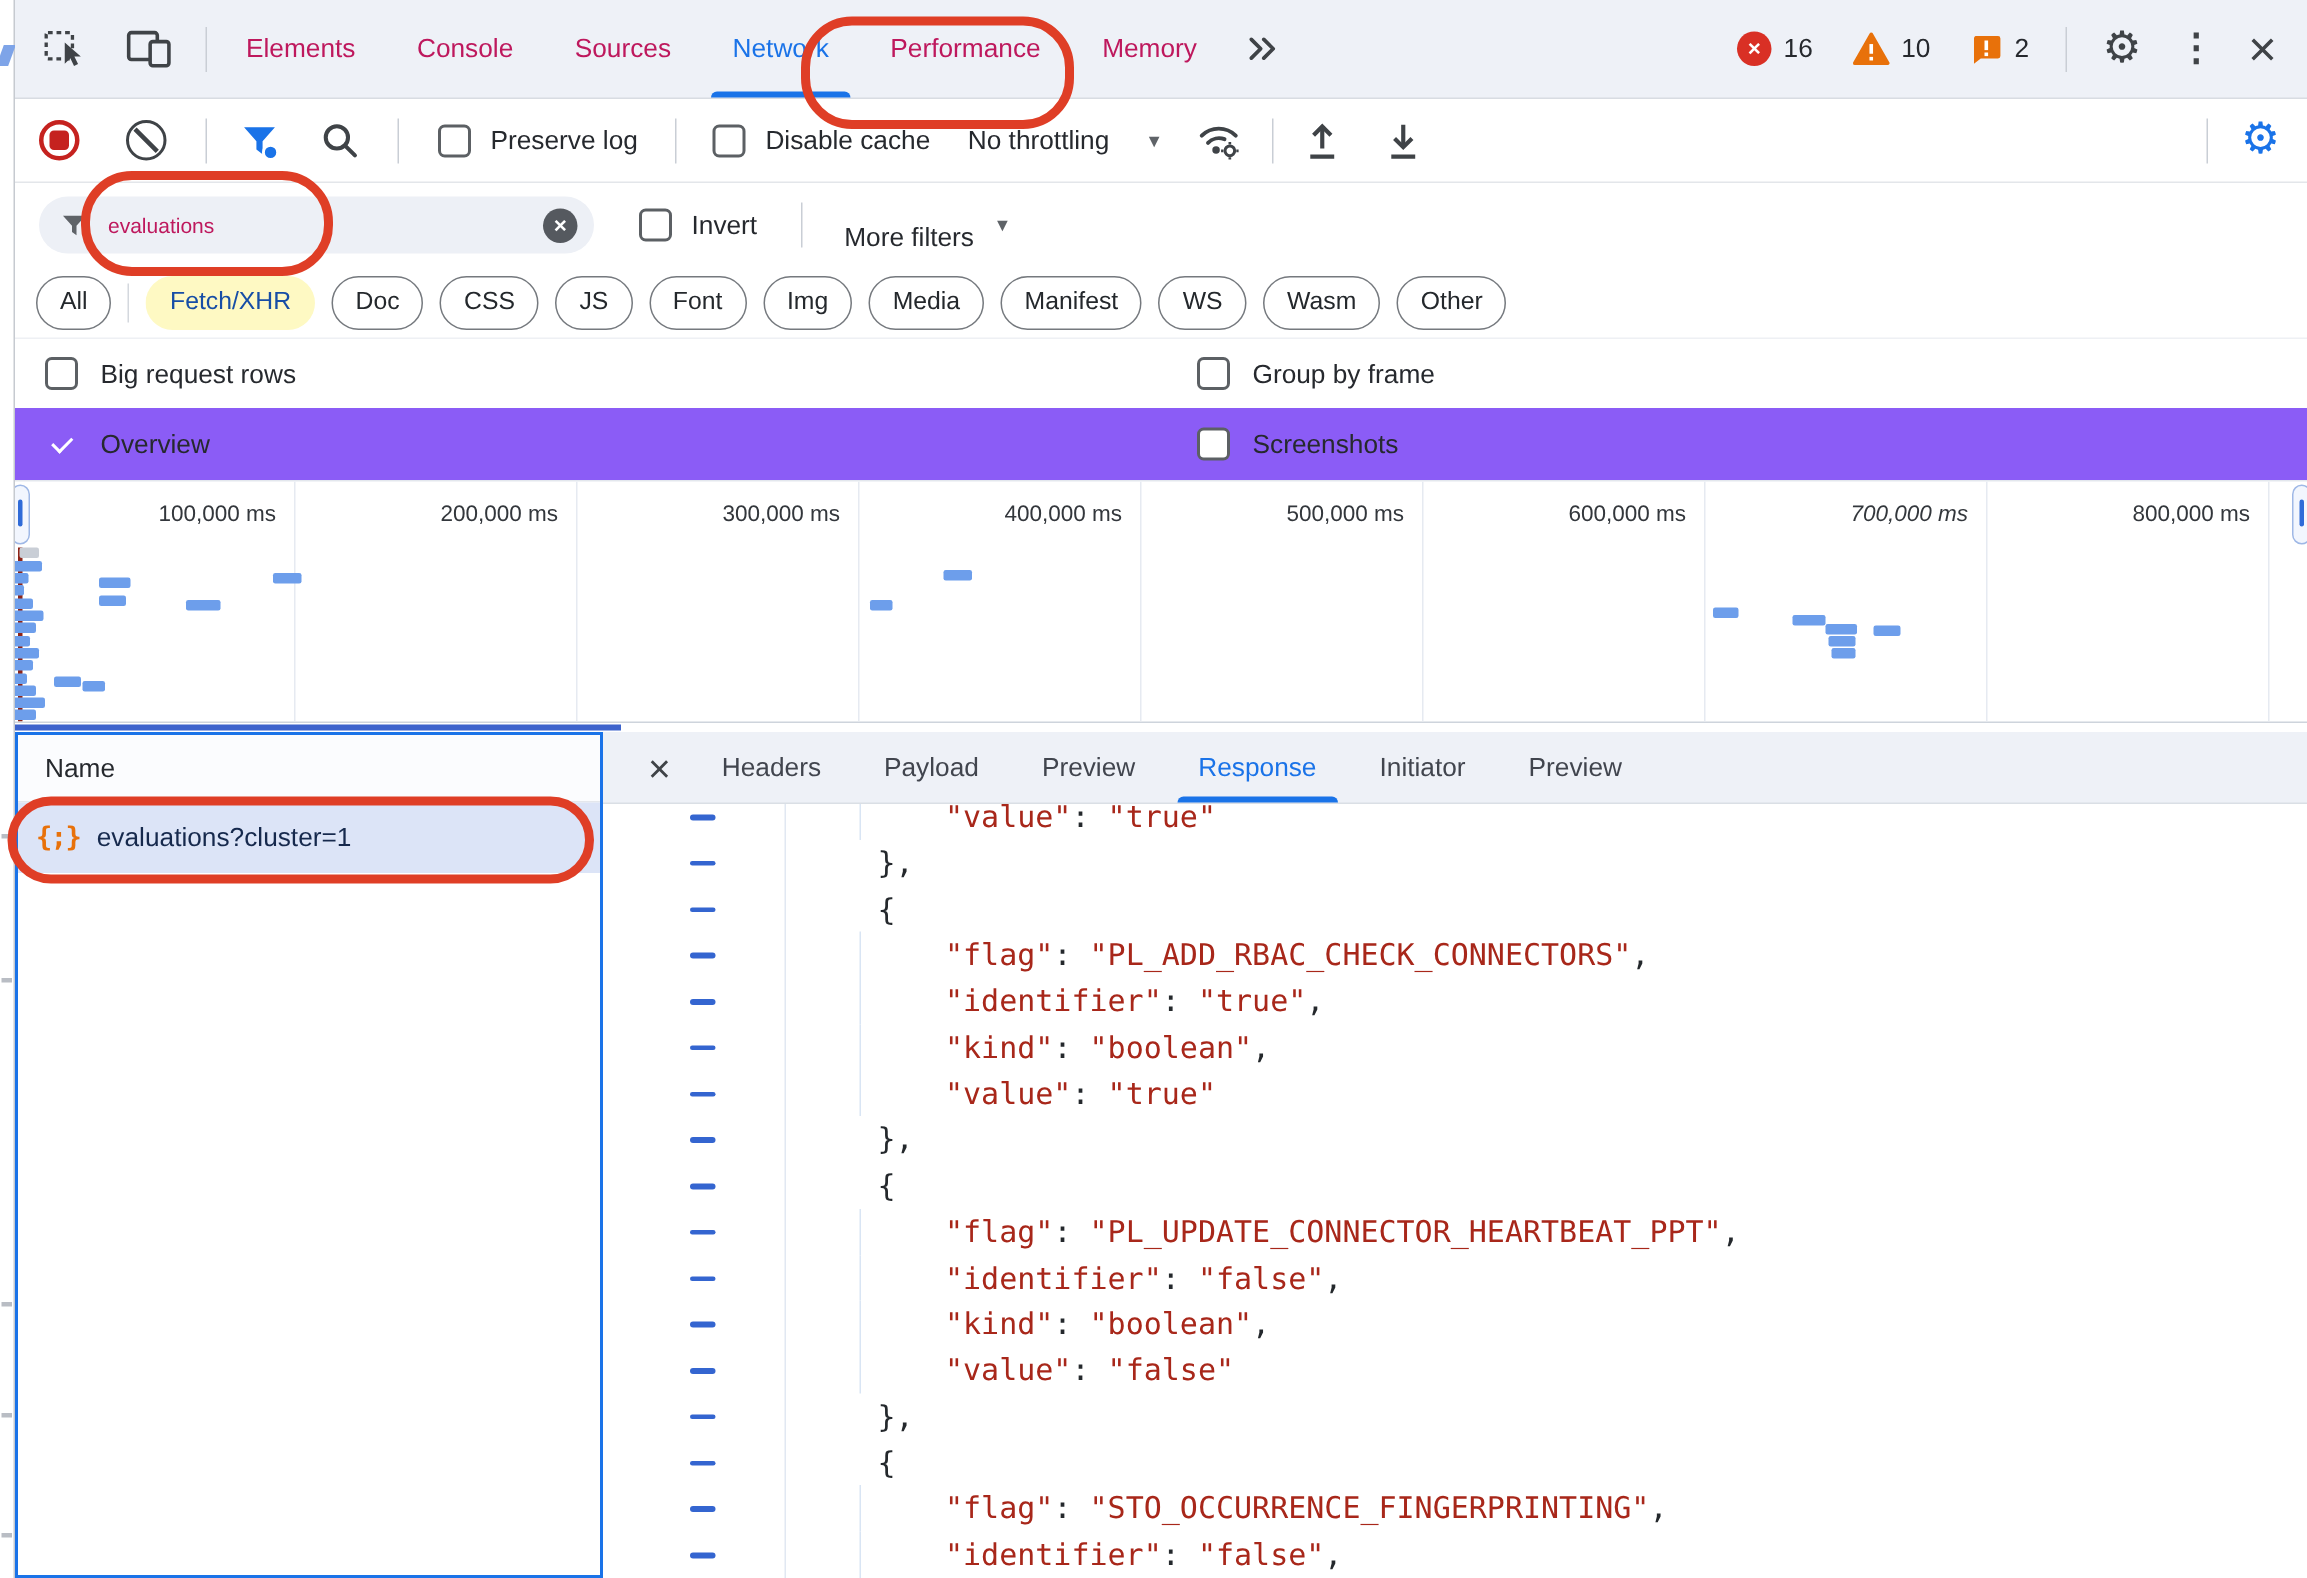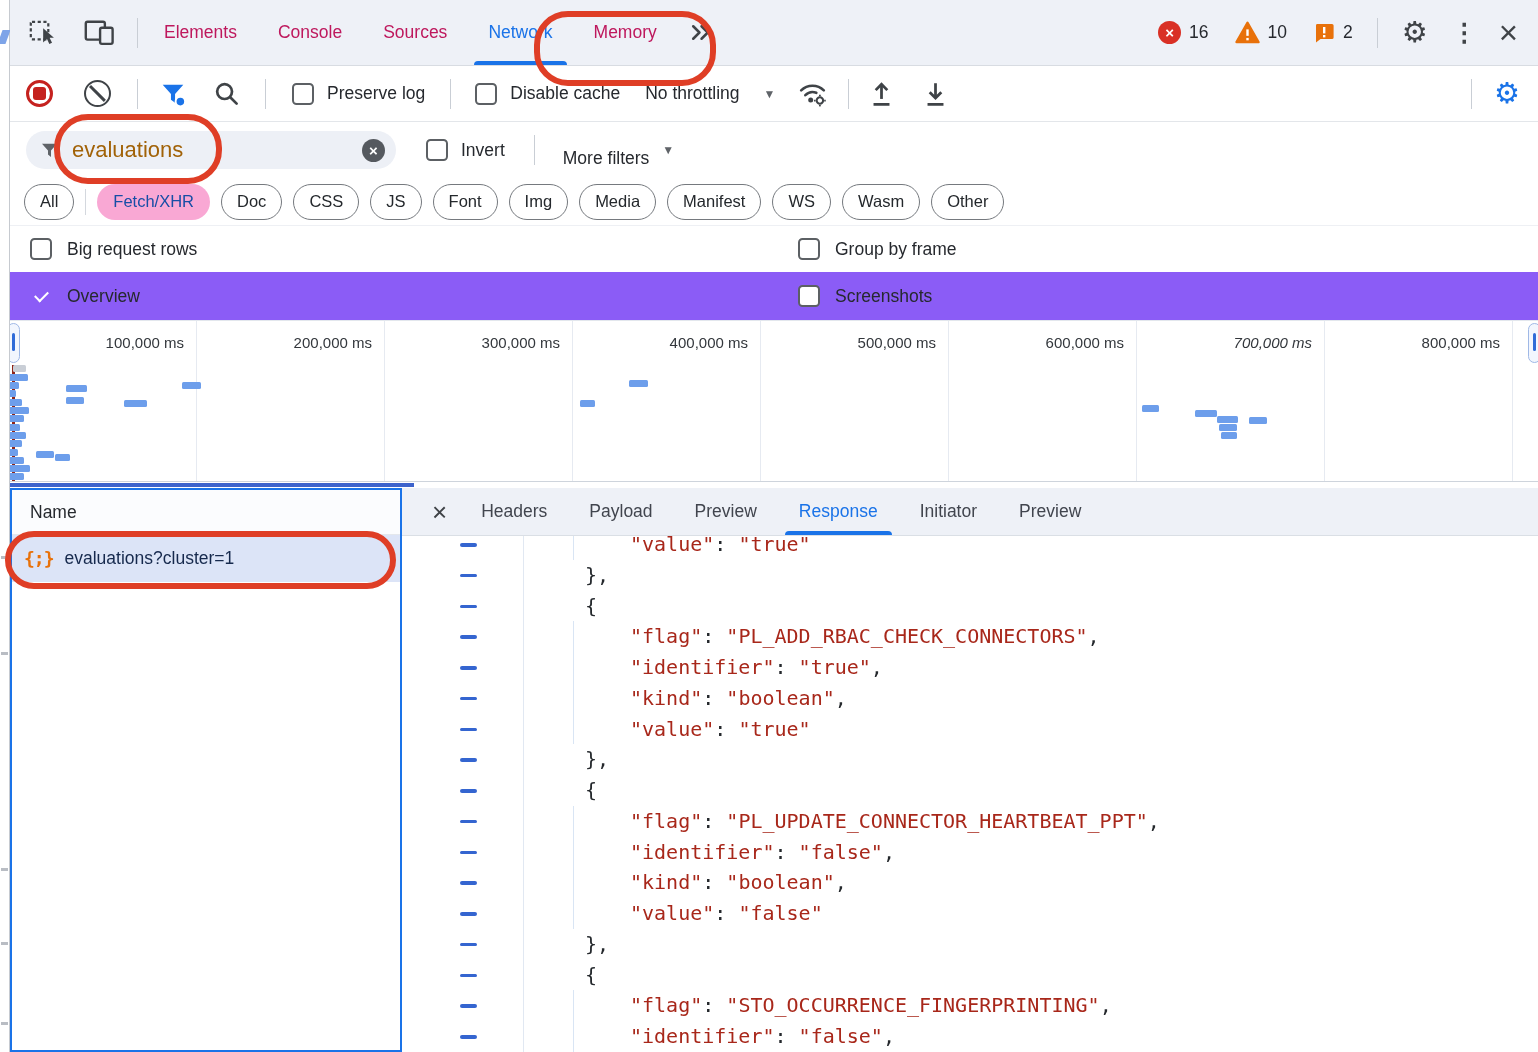--- a/index.html
+++ b/index.html
@@ -28,26 +28,26 @@
   .clr{width:27px;height:27px;border:2.8px solid #3f4347;border-radius:50%;position:relative;margin-left:31px;}
   .clr::after{content:'';position:absolute;left:1px;right:1px;top:50%;margin-top:-1.4px;height:2.8px;background:#3f4347;transform:rotate(45deg);}
   .cb{width:22px;height:22px;border:2.2px solid #5c6064;border-radius:4.5px;background:#fff;flex:none;}
   .cb.checked{border:none;background:#1a73e8;position:relative;}
   .cb.checked::after{content:'';position:absolute;left:5px;top:5.5px;width:11px;height:6px;border-left:2.6px solid #fff;border-bottom:2.6px solid #fff;transform:rotate(-45deg);}
   .cb-label{font-size:17.5px;color:#26292e;white-space:nowrap;}
   .drop-caret{font-size:12px;color:#5f6368;margin-left:24px;}
   
   #r3{left:10px;top:122px;width:1528px;height:56px;background:#fff;display:flex;align-items:center;}
   #filter-pill{margin-left:16px;width:370px;height:38px;border-radius:19px;background:#edf0f6;display:flex;align-items:center;}
-  #filter-text{font-size:22px;color:#a16207;margin-left:13px;flex:1;}
+  #filter-text{font-size:14px;color:#be185d;margin-left:13px;flex:1;}
   #filter-clear{width:23px;height:23px;border-radius:50%;background:#55595f;color:#fff;font-size:15px;font-weight:bold;display:flex;align-items:center;justify-content:center;margin-right:11px;line-height:1;}
   
   #r4{left:10px;top:178px;width:1528px;height:48px;background:#fff;border-bottom:1px solid #eef0f4;display:flex;align-items:center;gap:11px;padding-left:14px;}
   .chip{height:36px;padding:0 15px;border:1.5px solid #75797e;border-radius:18px;font-size:16.5px;color:#24282c;display:flex;align-items:center;white-space:nowrap;}
-  .chip.sel{background:#f9a8d4;border-color:transparent;color:#174ea6;}
+  .chip.sel{background:#fef9c3;border-color:transparent;color:#174ea6;}
   
   #r5{left:10px;top:226px;width:1528px;height:46px;background:#fff;}
   #r6{left:10px;top:272px;width:1528px;height:48px;background:#8b5cf6;}
   
   #overview{left:10px;top:320px;width:1528px;height:162px;background:#fff;border-top:1px solid #e3e7ed;border-bottom:1px solid #ced4dc;overflow:hidden;}
   .gl{position:absolute;top:0;bottom:0;width:1px;background:#e6eaf1;}
   .tick{position:absolute;top:13px;font-size:15px;color:#33373c;white-space:nowrap;}
   .bar{position:absolute;height:7px;border-radius:1.5px;background:#6d9eeb;}
   .bar.g{background:#c9ced6;}
   #redline{position:absolute;left:2px;top:44px;width:3px;height:116px;background:#8e2418;}
@@ -109,20 +109,21 @@
         <rect x="1.5" y="2" width="16" height="15" rx="1.5" fill="none" stroke="#3f4347" stroke-width="2"></rect>
         <rect x="13.5" y="7" width="10.5" height="13.5" rx="1.5" fill="#eef1f7" stroke="#3f4347" stroke-width="2"></rect>
       </svg>
   </span>
   <div class="vdiv" style="margin-left:22px;"></div>
   <div id="main-tabs">
       <div class="main-tab">Elements</div>
       <div class="main-tab">Console</div>
       <div class="main-tab">Sources</div>
       <div class="main-tab sel">Network</div>
+      <div class="main-tab">Performance</div>
       <div class="main-tab">Memory</div>
     </div>
   <span class="glyph" style="margin-left:30px;">
     <svg width="27" height="25" viewBox="0 0 24 24" fill="none" stroke="#3f4347" stroke-width="2.4" stroke-linecap="round" stroke-linejoin="round">
         <path d="M5 6l6 6-6 6"></path>
         <path d="M13 6l6 6-6 6"></path>
       </svg>
   </span>
   <div style="flex:1;"></div>
   <div class="badge" style="margin-right:26px;">

